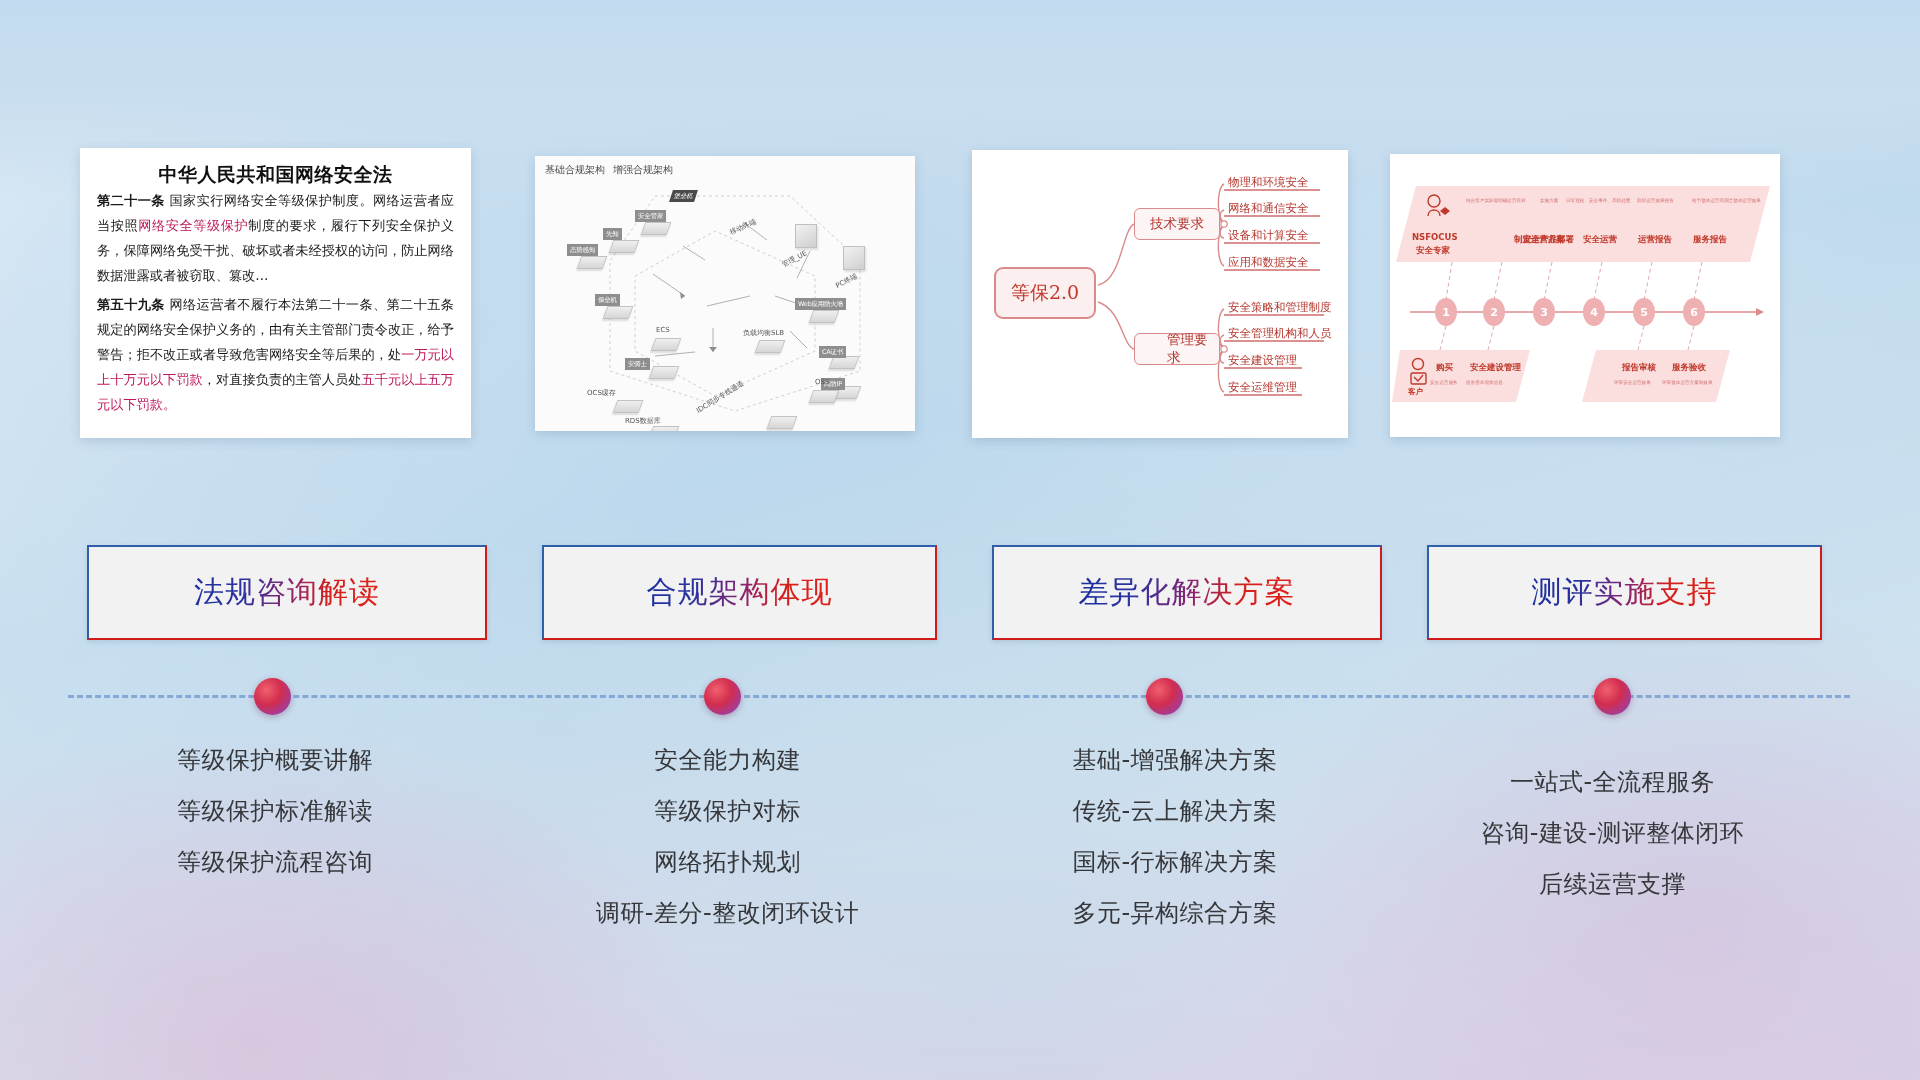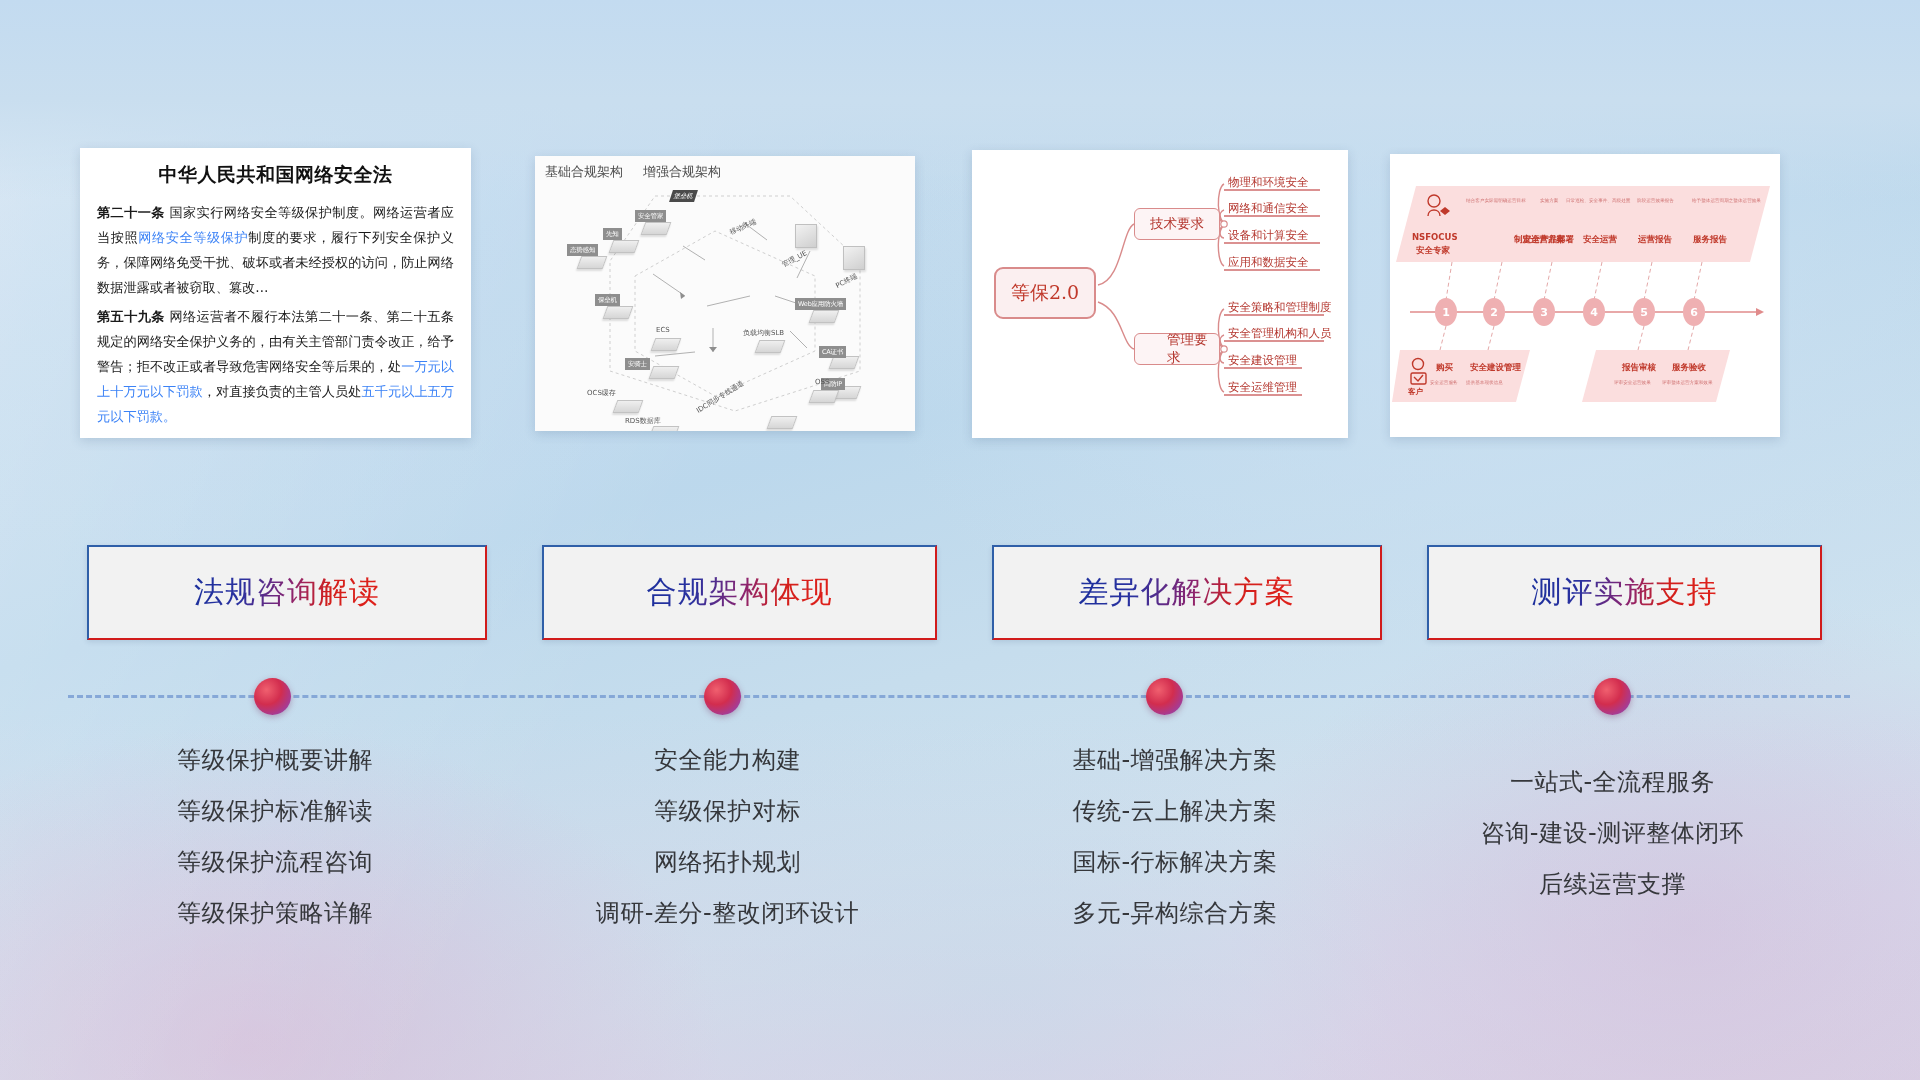--- a/index.html
+++ b/index.html
@@ -32,31 +32,31 @@
   .card{position:absolute;background:#fff;overflow:hidden;
     box-shadow:0 3px 10px rgba(40,70,110,.17);}
   .card.c1{left:80px; top:0;   width:391px;height:290px;}
   .card.c2{left:535px;top:8px; width:380px;height:275px;}
   .card.c3{left:972px;top:2px; width:376px;height:288px;}
   .card.c4{left:1390px;top:6px;width:390px;height:283px;}
 
   
   .law{padding:14px 17px 0 17px;}
   .law-title{text-align:center;font-weight:bold;font-size:19px;color:#111;
-    letter-spacing:.5px;margin-bottom:12px;font-family:"DejaVu Sans",sans-serif;}
+    letter-spacing:.5px;font-family:"DejaVu Sans",sans-serif;}
   .law-p{font-size:13.2px;line-height:25px;color:#1a1a1a;text-align:justify;
     font-family:"DejaVu Sans",sans-serif;}
   .law-p + .law-p{margin-top:4px;}
   .law-p b{font-weight:bold;}
-  .law-p .hl{color:#3b82f6;}
+  .law-p .hl{color:#be185d;}
 
   
   .arch{position:relative;width:100%;height:100%;background:#fbfbfb;}
-  .arch-tabs{position:absolute;left:10px;top:7px;display:flex;gap:20px;
-    font-size:13px;color:#4c4c4c;font-family:"DejaVu Sans",sans-serif;}
+  .arch-tabs{position:absolute;left:10px;top:7px;display:flex;gap:8px;
+    font-size:10px;color:#4c4c4c;font-family:"DejaVu Sans",sans-serif;}
   .arch-tabs span{white-space:nowrap;}
   .arch-canvas{position:absolute;inset:22px 8px 6px 8px;}
   .node{position:absolute;display:flex;flex-direction:column;align-items:center;}
   .node .box{width:26px;height:13px;background:linear-gradient(180deg,#efefef,#d6d6d6);
     border:1px solid #c2c2c2;transform:skewX(-20deg) rotate(0deg);
     box-shadow:0 2px 2px rgba(0,0,0,.12);}
   .node .cube{width:22px;height:24px;background:linear-gradient(150deg,#f2f2f2,#cfcfcf);
     border:1px solid #c0c0c0;box-shadow:1px 2px 2px rgba(0,0,0,.12);}
   .tag{position:absolute;background:#8e8e8e;color:#fff;font-size:6.5px;
     padding:1.5px 3px;white-space:nowrap;font-family:"DejaVu Sans",sans-serif;
@@ -387,21 +387,20 @@
   <div class="tl-dot" style="left:704px;"></div>
   <div class="tl-dot" style="left:1146px;"></div>
   <div class="tl-dot" style="left:1594px;"></div>
 </div>
 
 <div class="lists">
   <div class="lcol l1">
     <div class="li">等级保护概要讲解</div>
     <div class="li">等级保护标准解读</div>
     <div class="li">等级保护流程咨询</div>
-    <div class="li">等级保护策略详解</div>
   </div>
   <div class="lcol l2">
     <div class="li">安全能力构建</div>
     <div class="li">等级保护对标</div>
     <div class="li">网络拓扑规划</div>
     <div class="li">调研-差分-整改闭环设计</div>
   </div>
   <div class="lcol l3">
     <div class="li">基础-增强解决方案</div>
     <div class="li">传统-云上解决方案</div>

